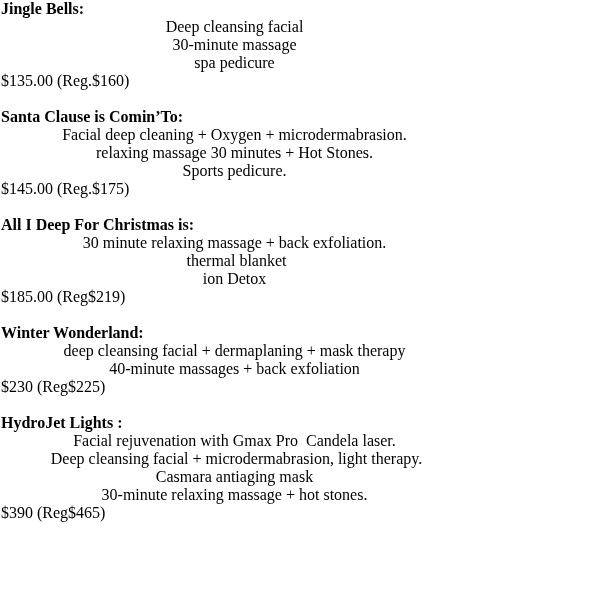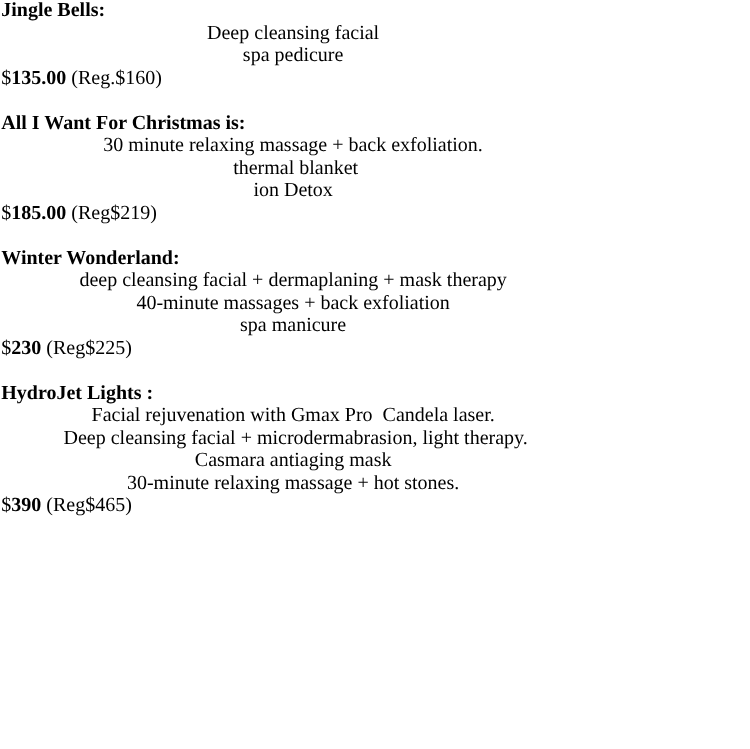--- a/index.html
+++ b/index.html
@@ -30,48 +30,55 @@
     margin: 0;
     font-weight: normal;
     white-space: pre-wrap;
     text-align: center;
   }
   .price-line {
     margin: 0;
     font-weight: normal;
     white-space: pre-wrap;
   }
-  .price-amount { font-weight: bold; }
+  .price-amount { font-weight: normal; }
 </style>
 </head>
 <body>
 
 <main class="page">
 
   <section class="pkg">
     <h2 class="pkg-title">Jingle Bells:</h2>
     <p class="pkg-line">Deep cleansing facial</p>
+    <p class="pkg-line">30-minute massage</p>
     <p class="pkg-line">spa pedicure</p>
     <p class="price-line"><span>$</span><span class="price-amount">135.00</span><span> (Reg.$160)</span></p>
   </section>
 
+  <section class="pkg">
+    <h2 class="pkg-title">Santa Clause is Comin’To:</h2>
+    <p class="pkg-line">Facial deep cleaning + Oxygen + microdermabrasion.</p>
+    <p class="pkg-line">relaxing massage 30 minutes + Hot Stones.</p>
+    <p class="pkg-line">Sports pedicure.</p>
+    <p class="price-line"><span>$</span><span class="price-amount">145.00</span><span> (Reg.$175)</span></p>
+  </section>
 
   <section class="pkg">
-    <h2 class="pkg-title">All I Want For Christmas is:</h2>
+    <h2 class="pkg-title">All I Deep For Christmas is:</h2>
     <p class="pkg-line">30 minute relaxing massage + back exfoliation.</p>
     <p class="pkg-line"> thermal blanket</p>
     <p class="pkg-line">ion Detox</p>
     <p class="price-line"><span>$</span><span class="price-amount">185.00</span><span> (Reg$219)</span></p>
   </section>
 
   <section class="pkg">
     <h2 class="pkg-title">Winter Wonderland:</h2>
     <p class="pkg-line">deep cleansing facial + dermaplaning + mask therapy</p>
     <p class="pkg-line">40-minute massages + back exfoliation</p>
-    <p class="pkg-line">spa manicure</p>
     <p class="price-line"><span>$</span><span class="price-amount">230</span><span> (Reg$225)</span></p>
   </section>
 
   <section class="pkg">
     <h2 class="pkg-title">HydroJet Lights :</h2>
     <p class="pkg-line">Facial rejuvenation with Gmax Pro  Candela laser.</p>
     <p class="pkg-line"> Deep cleansing facial + microdermabrasion, light therapy.</p>
     <p class="pkg-line">Casmara antiaging mask</p>
     <p class="pkg-line">30-minute relaxing massage + hot stones.</p>
     <p class="price-line"><span>$</span><span class="price-amount">390</span><span> (Reg$465)</span></p>

